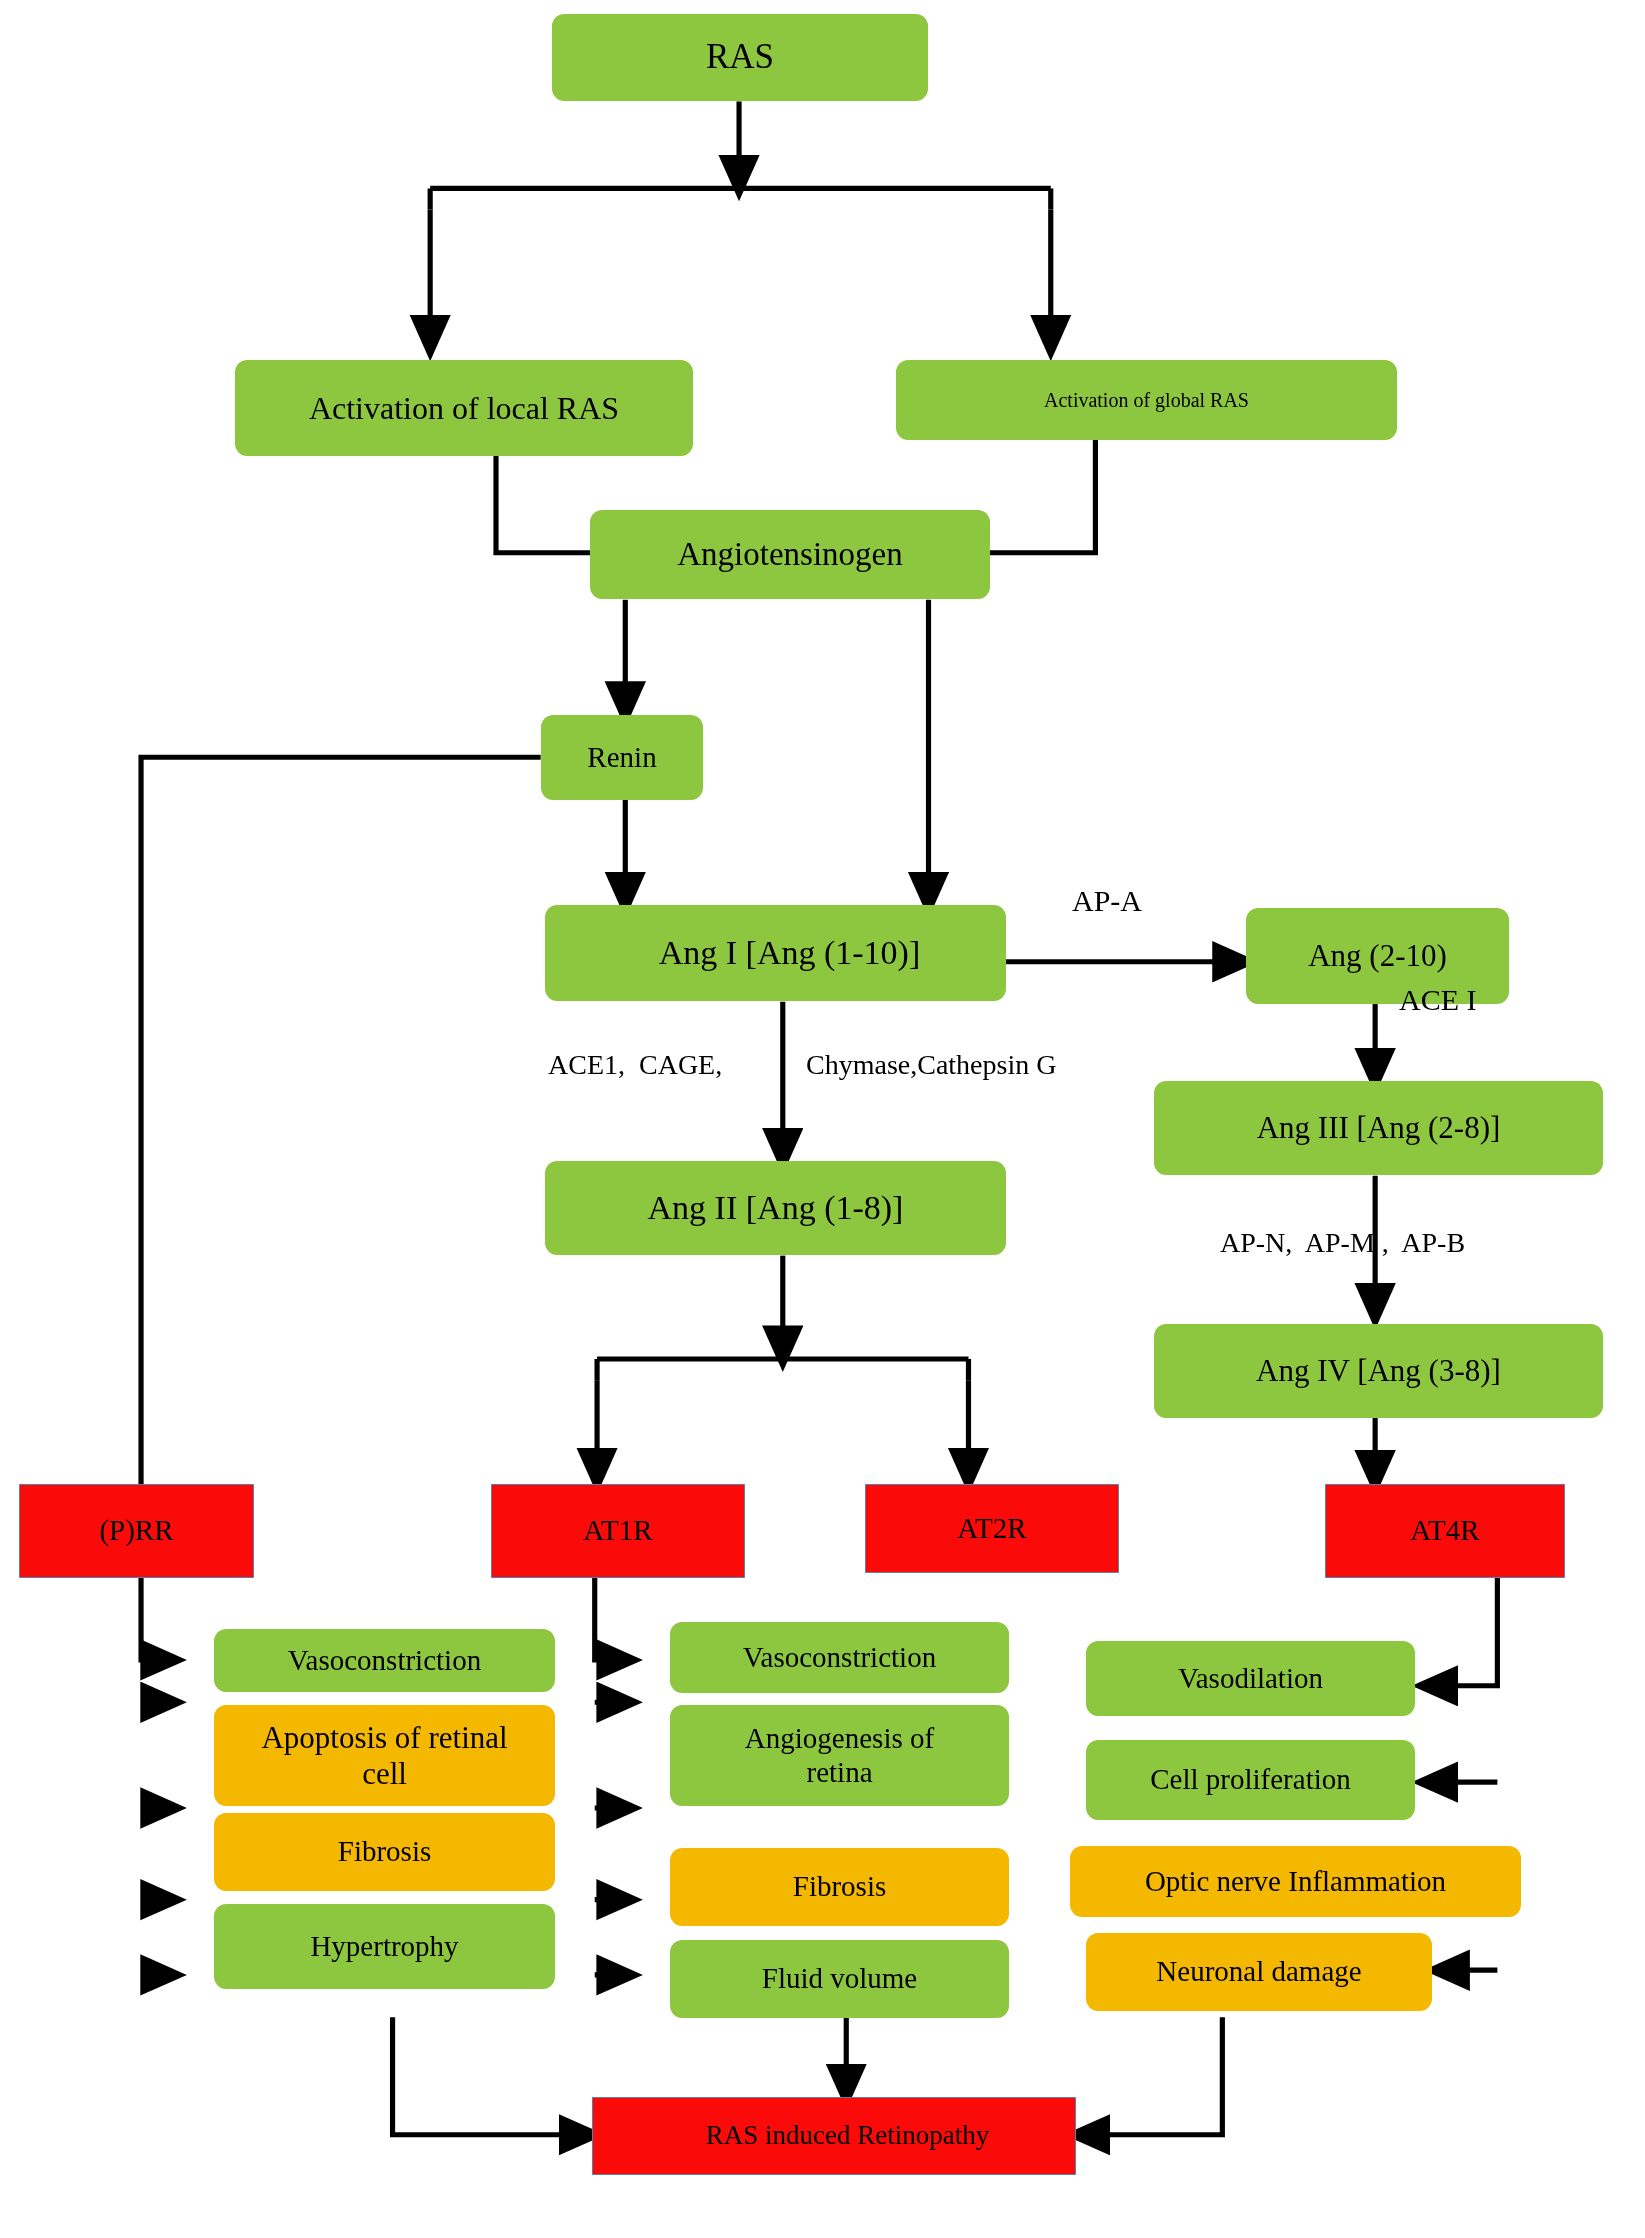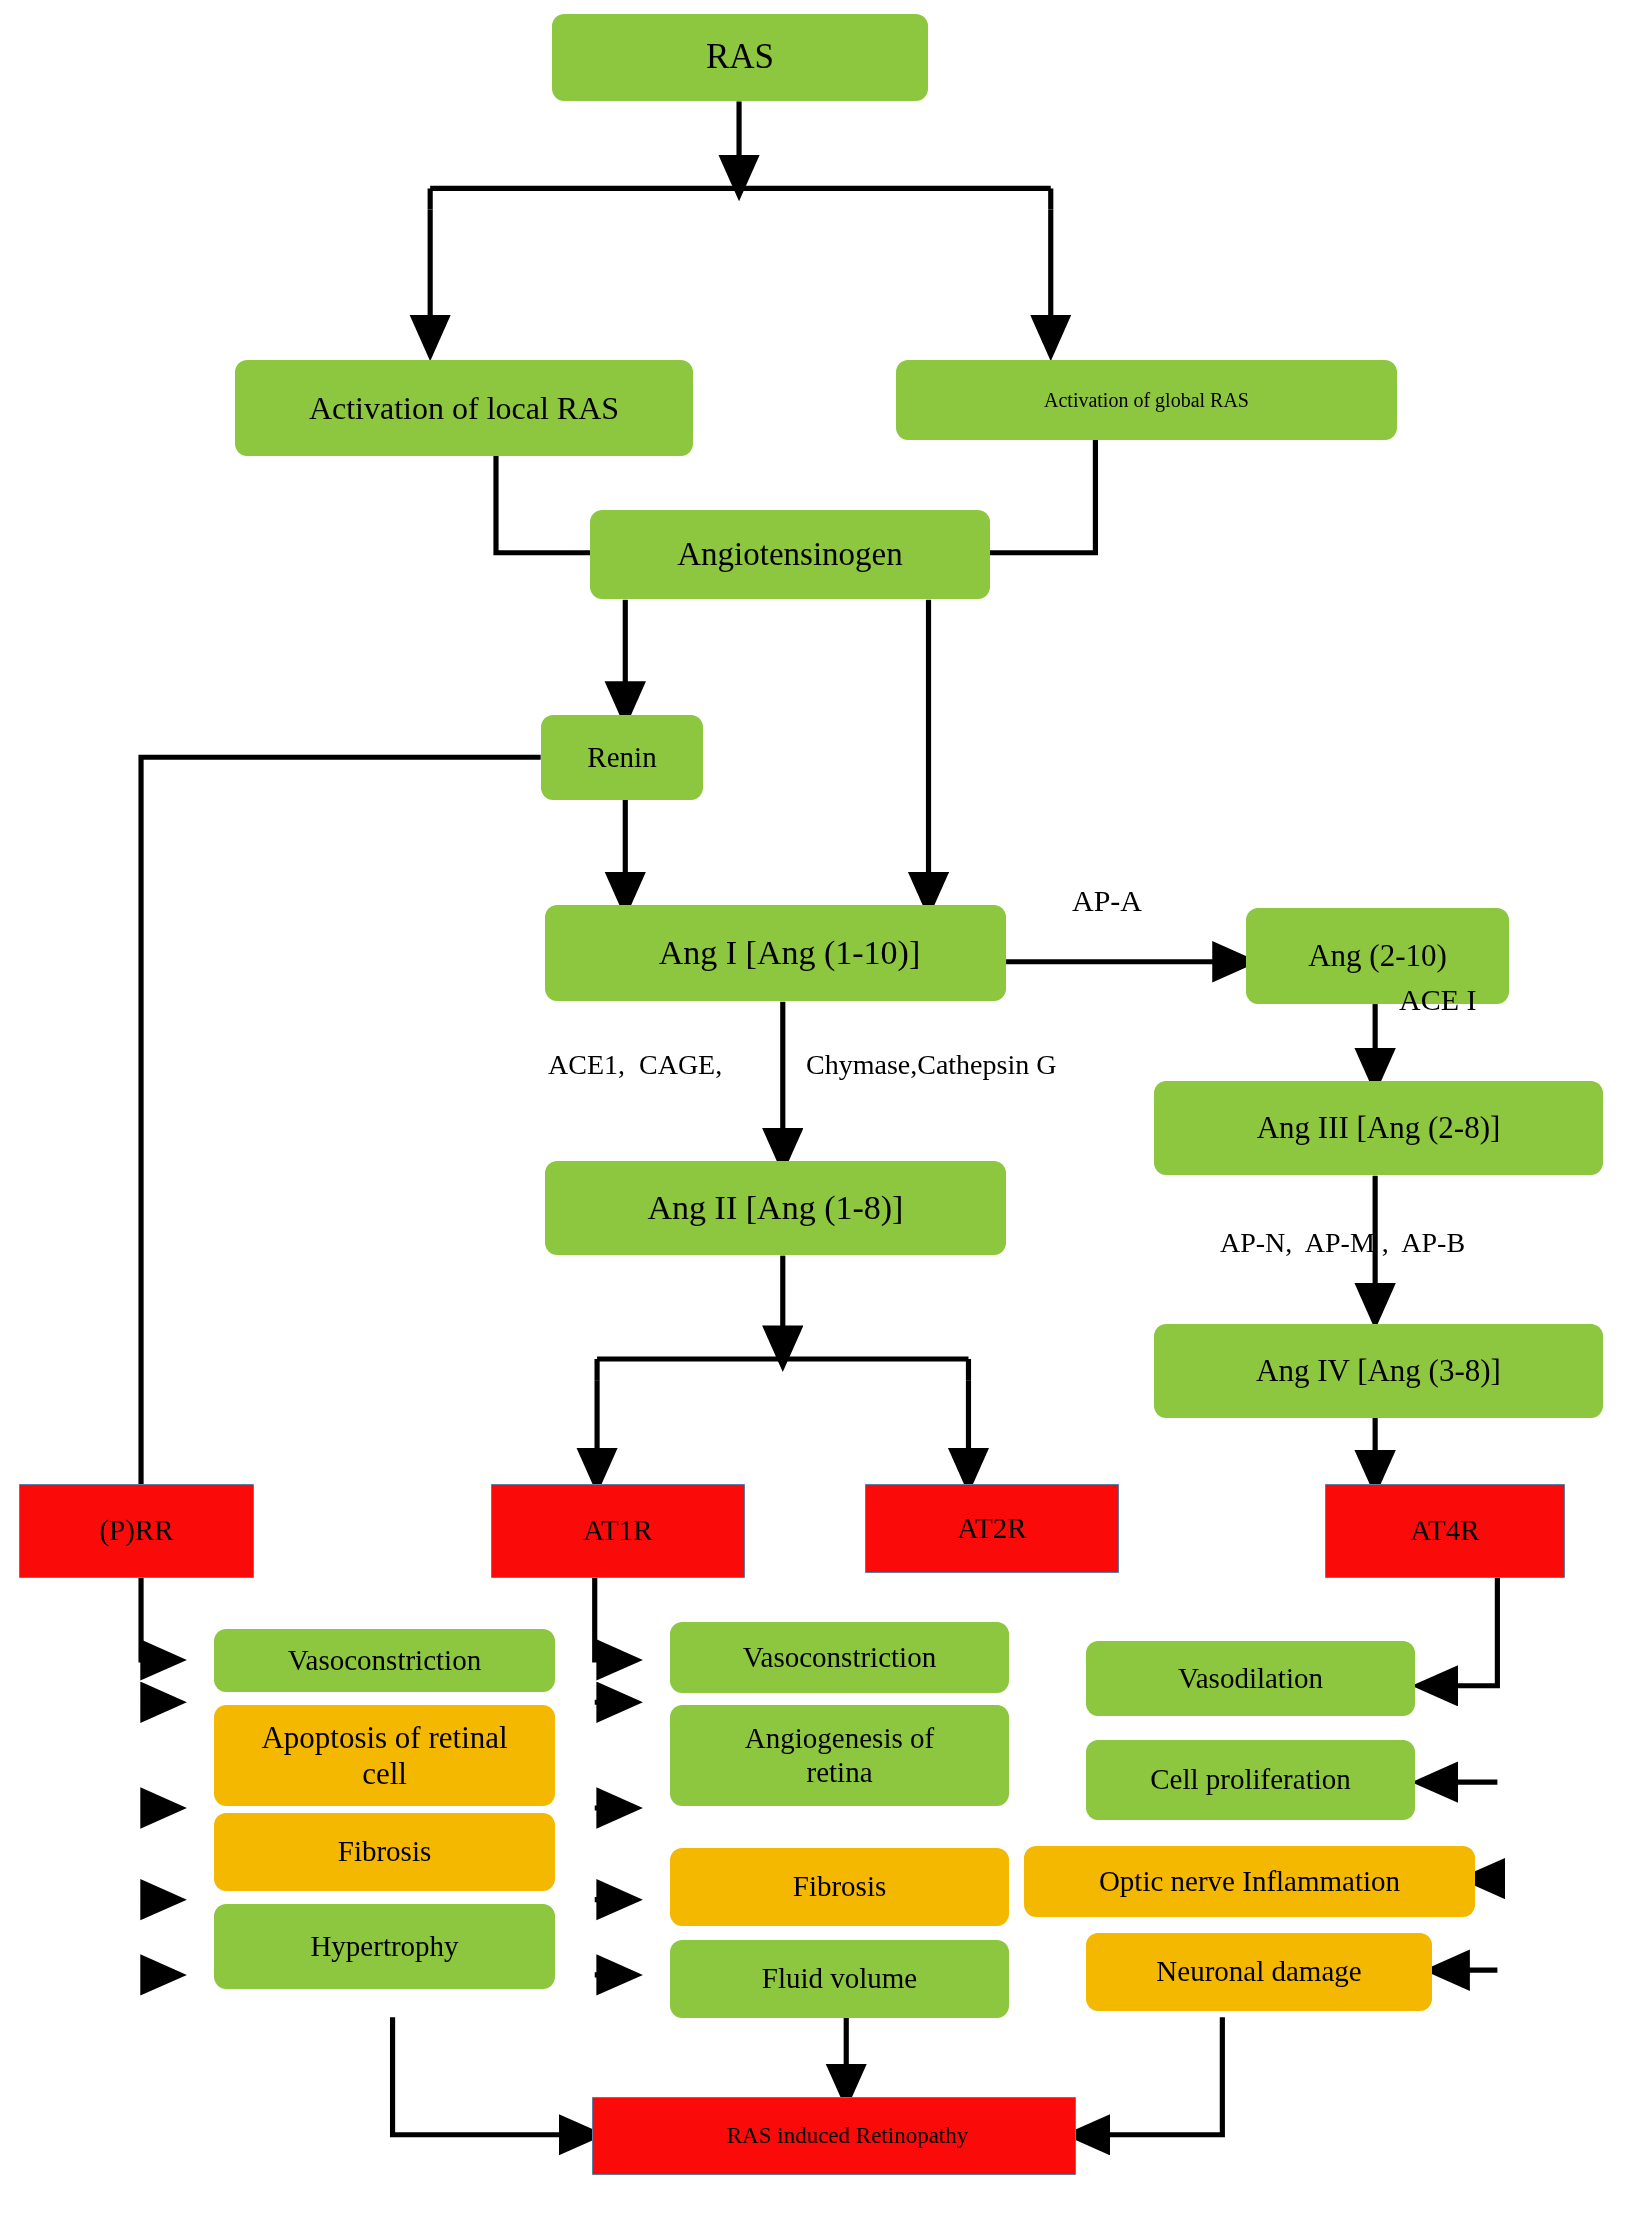--- a/index.html
+++ b/index.html
@@ -175,25 +175,25 @@
 retina</div>
 
   <div class="node orange" style="left:670px; top:1848px; width:339px; height:78px; font-size:29px;">Fibrosis</div>
 
   <div class="node green" style="left:670px; top:1940px; width:339px; height:78px; font-size:29px;">Fluid volume</div>
 
   <div class="node green" style="left:1086px; top:1641px; width:329px; height:75px; font-size:29px;">Vasodilation</div>
 
   <div class="node green" style="left:1086px; top:1740px; width:329px; height:80px; font-size:29px;">Cell proliferation</div>
 
-  <div class="node orange" style="left:1024px; top:1846px; width:451px; height:71px; font-size:29px;">Optic nerve Inflammation</div>
+  <div class="node orange" style="left:1070px; top:1846px; width:451px; height:71px; font-size:29px;">Optic nerve Inflammation</div>
 
   <div class="node orange" style="left:1086px; top:1933px; width:346px; height:78px; font-size:29px;">Neuronal  damage</div>
 
-  <div class="node red" style="left:592px; top:2097px; width:484px; height:78px; font-size:23px;padding-left:27px;">RAS induced Retinopathy</div>
+  <div class="node red" style="left:592px; top:2097px; width:484px; height:78px; font-size:27px;padding-left:27px;">RAS induced Retinopathy</div>
 
   <div class="edge-label" style="left:1072px; top:884px; font-size:30px;">AP-A</div>
 
   <div class="edge-label" style="left:1399px; top:983px; font-size:30px;">ACE I</div>
 
   <div class="edge-label" style="left:548px; top:1049px; font-size:28px;">ACE1,  CAGE,</div>
 
   <div class="edge-label" style="left:806px; top:1049px; font-size:28px;">Chymase,Cathepsin G</div>
 
   <div class="edge-label" style="left:1220px; top:1227px; font-size:28px;">AP-N,  AP-M ,  AP-B</div>

